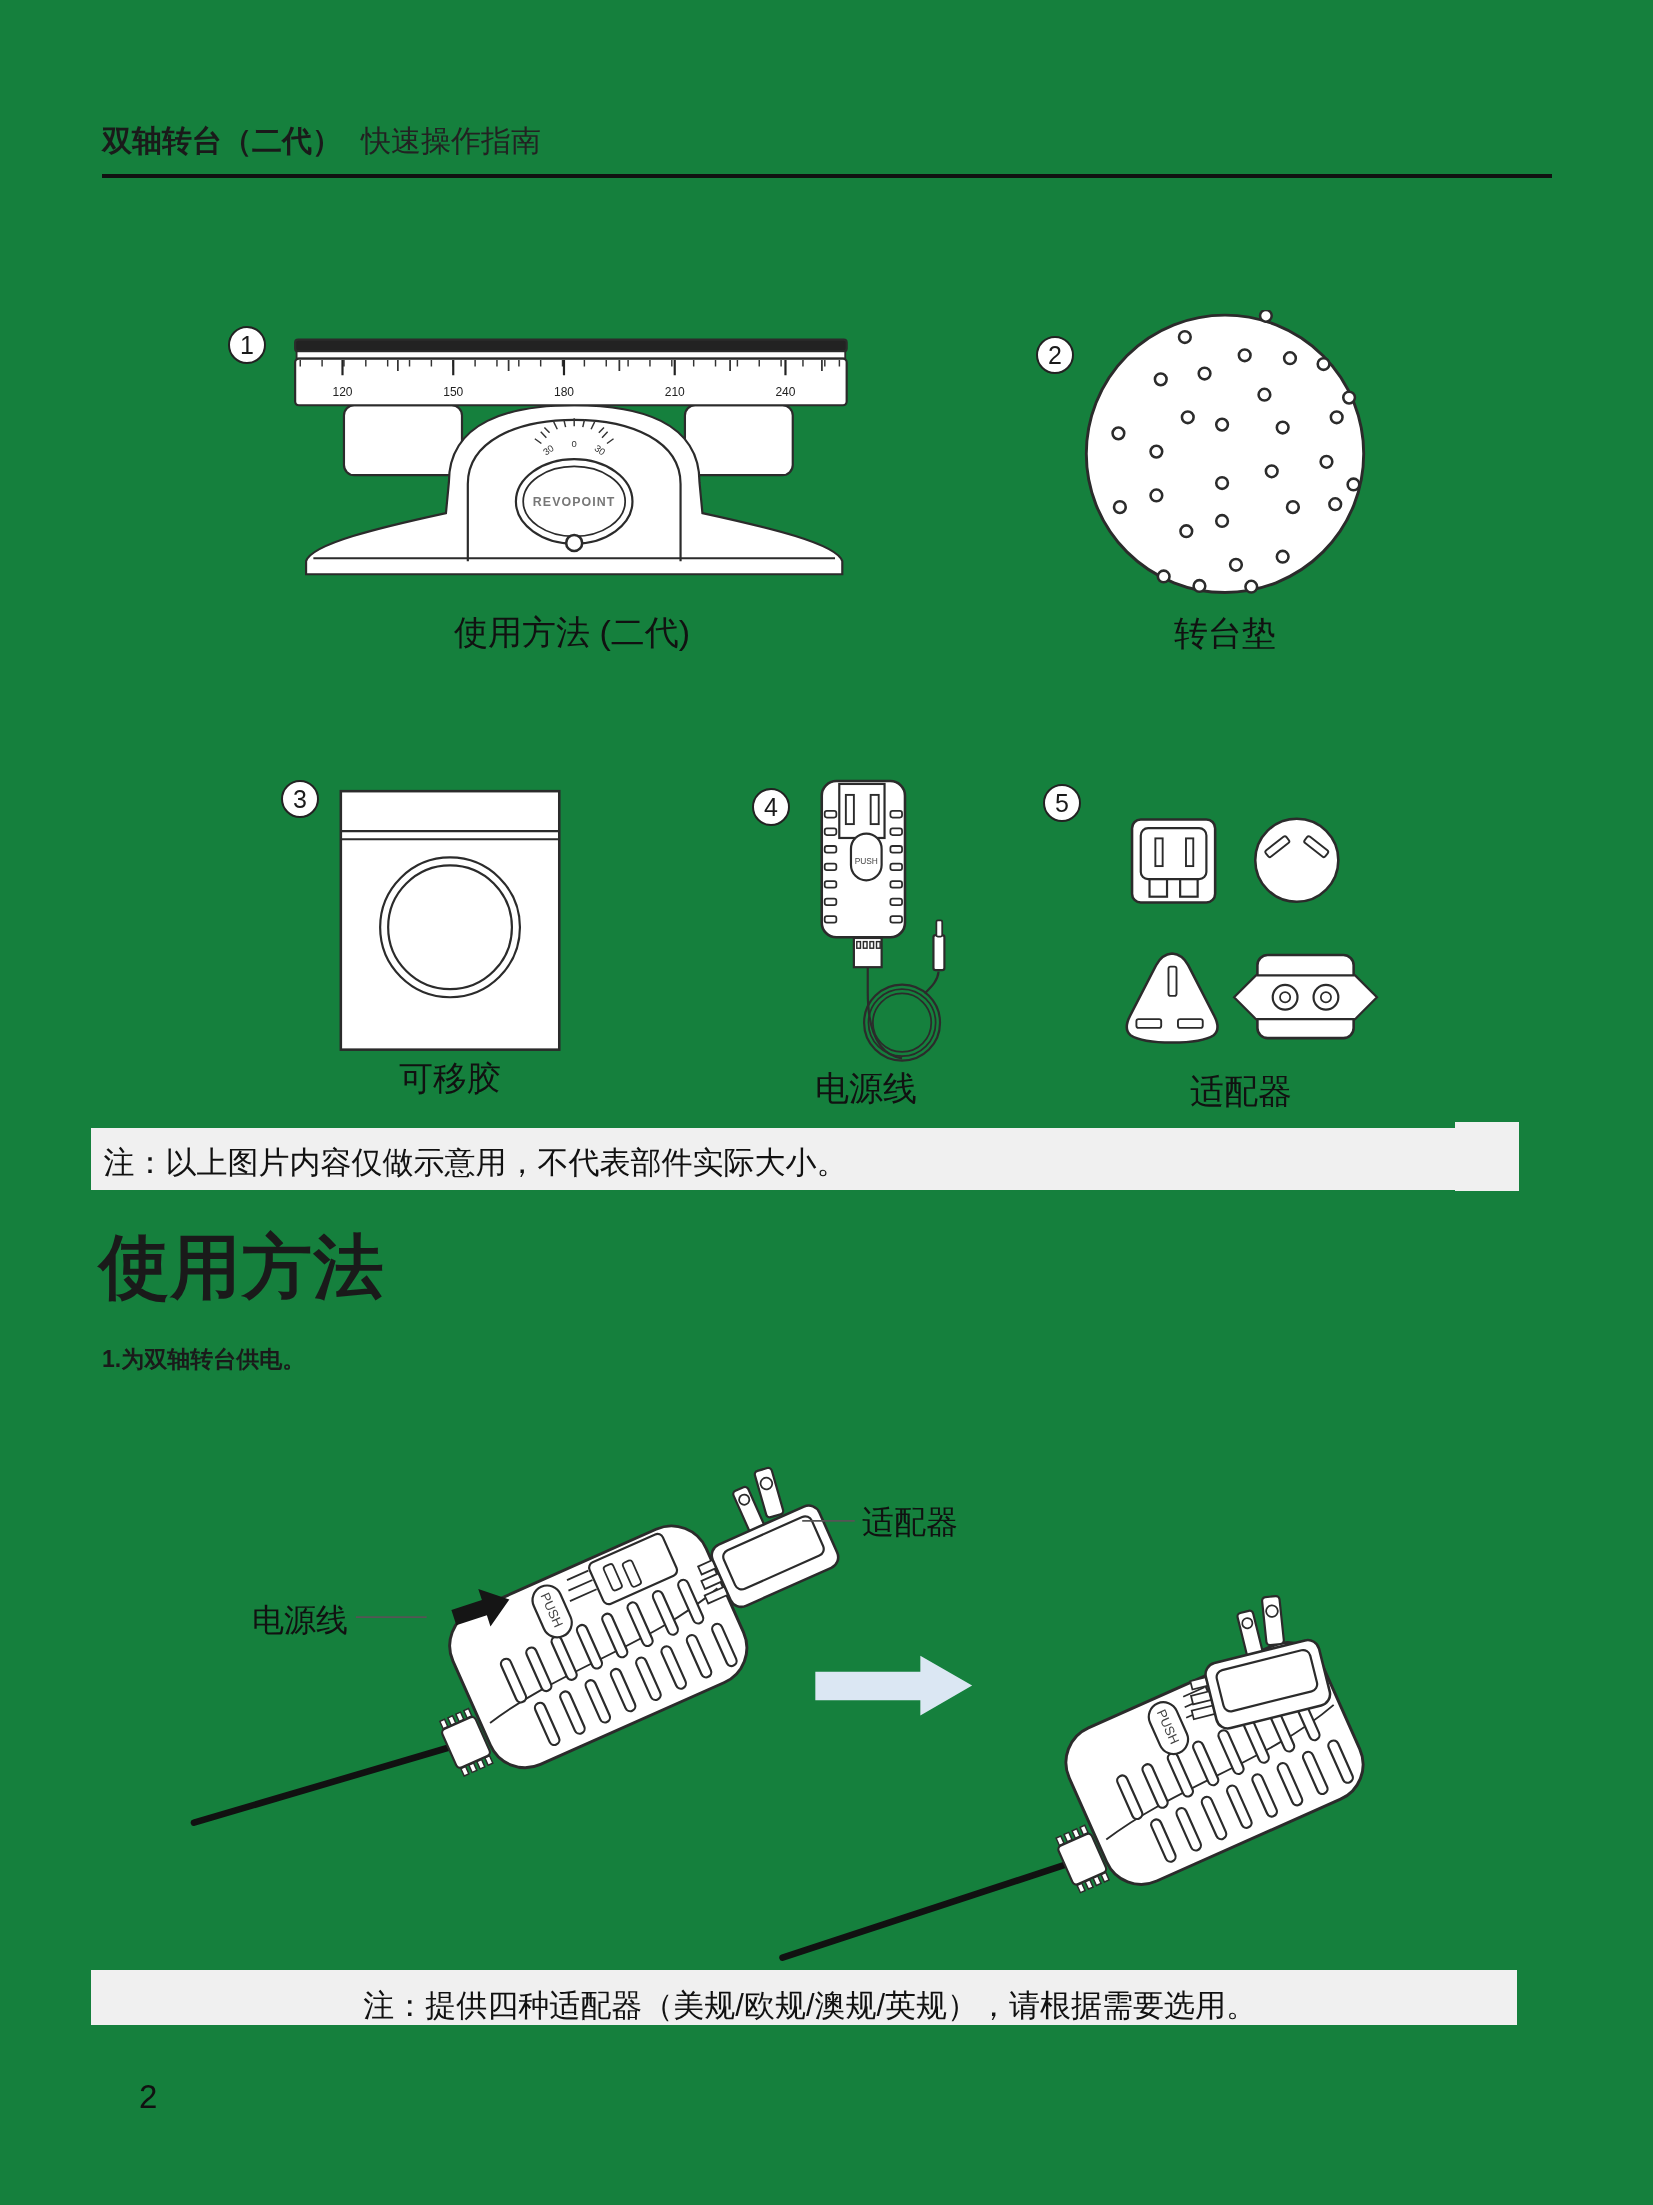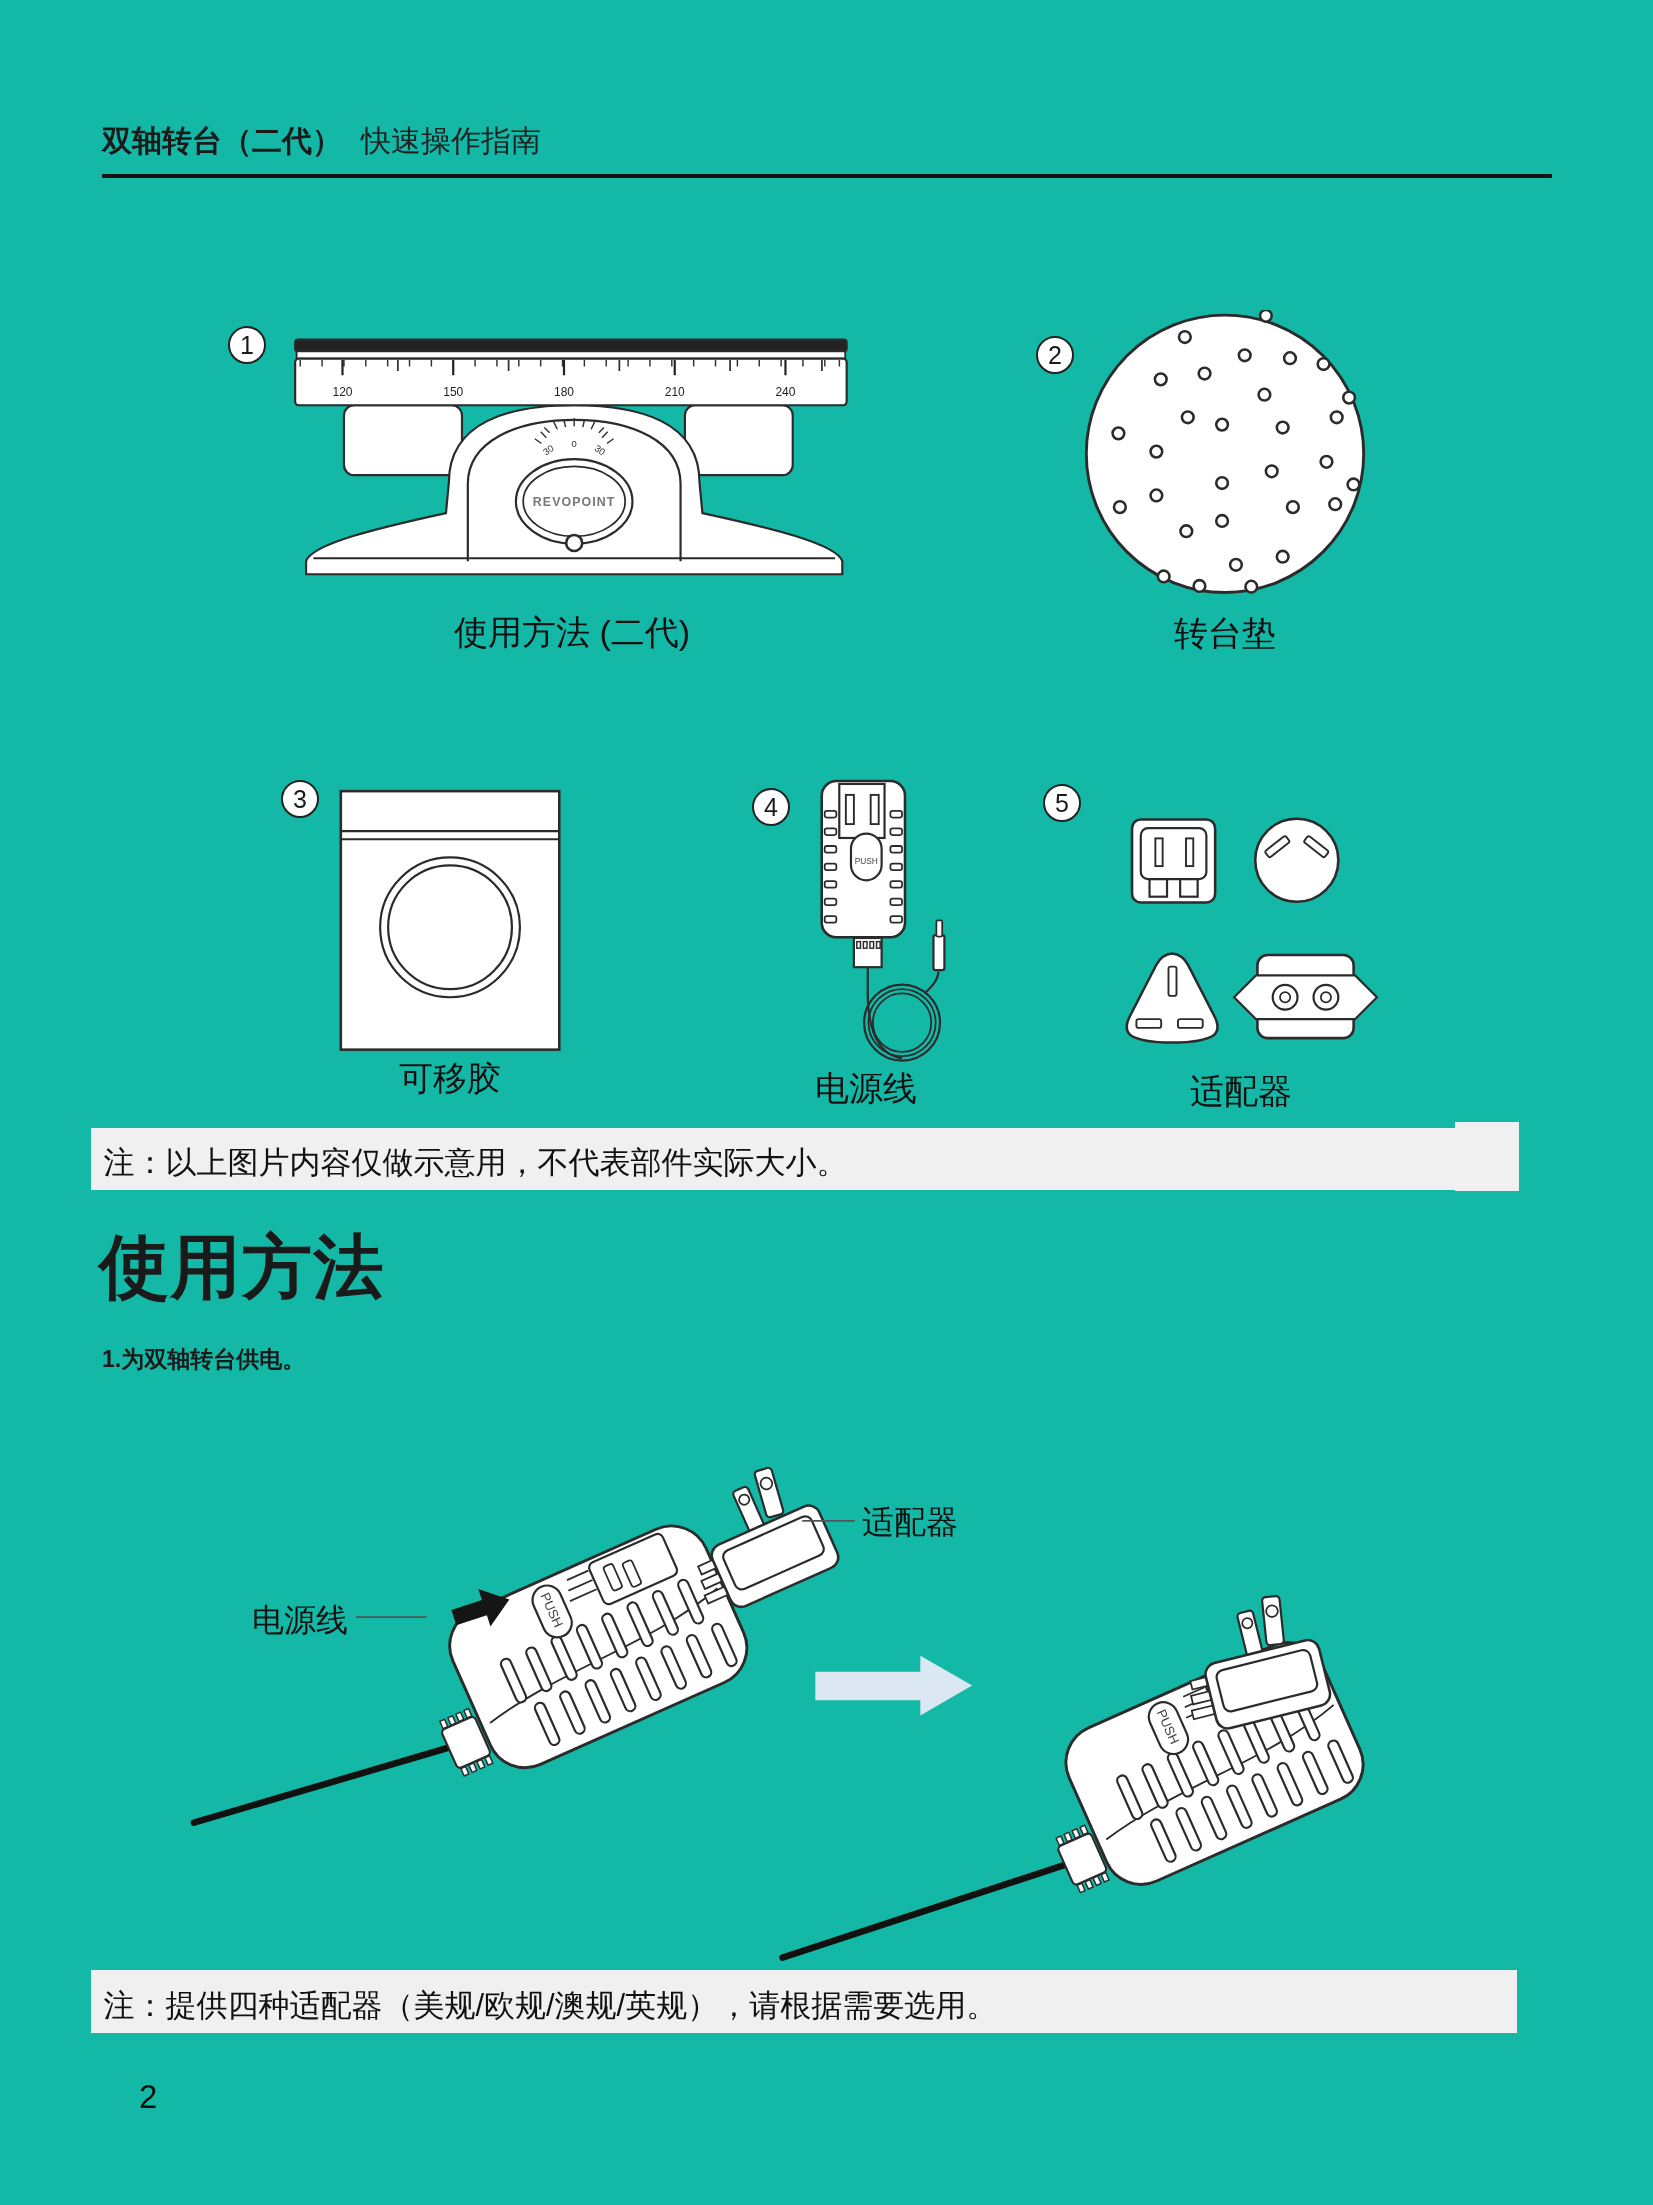--- a/index.html
+++ b/index.html
@@ -1,19 +1,19 @@
 <!DOCTYPE html>
 <html style="font-size:11.7px"><head>
 <meta charset="utf-8">
 <style>
   html,body{margin:0;padding:0;background:#e9e9e9;}
   .page{
     position:relative;
     width:1654px;height:2205px;
-    background:#14b8a6;
+    background:#15803d;
     font-family:"Liberation Sans","DejaVu Sans",sans-serif;
     color:#1a1a1a;
     overflow:hidden;
   }
   .abs{position:absolute;}
   
   .hdr{left:102px;top:121px;font-size:30px;white-space:nowrap;}
   .hdr .b{font-weight:bold;}
   .hdr .l{font-weight:normal;color:#222;margin-left:19px;}
   .rule{left:102px;top:174px;width:1450px;height:4.4px;background:#111;}
@@ -333,20 +333,20 @@
       <g transform="translate(240,-12) rotate(10)">
         <use href="#plugpiece"></use>
       </g>
       <text transform="translate(146,18) rotate(90)" font-size="18" fill="#444">PUSH</text>
     </g>
   </svg>
 
   <div class="abs fig-label" style="left:862px;top:1501px;">适配器</div>
   <div class="abs fig-label" style="left:252px;top:1599px;">电源线</div>
 
-  <div class="abs band" style="left:91px;top:1970px;width:1426px;height:63px;">
+  <div class="abs band" style="left:91px;top:1970px;width:1426px;height:55px;text-align:center;">
     <div class="note-text" style="margin:14.6px 0 0 12.4px;">注：提供四种适配器（美规/欧规/澳规/英规），请根据需要选用。</div>
   </div>
 
   <div class="abs pagenum" style="left:139px;top:2078px;">2</div>
 
 </div>
 
 
 </body></html>

